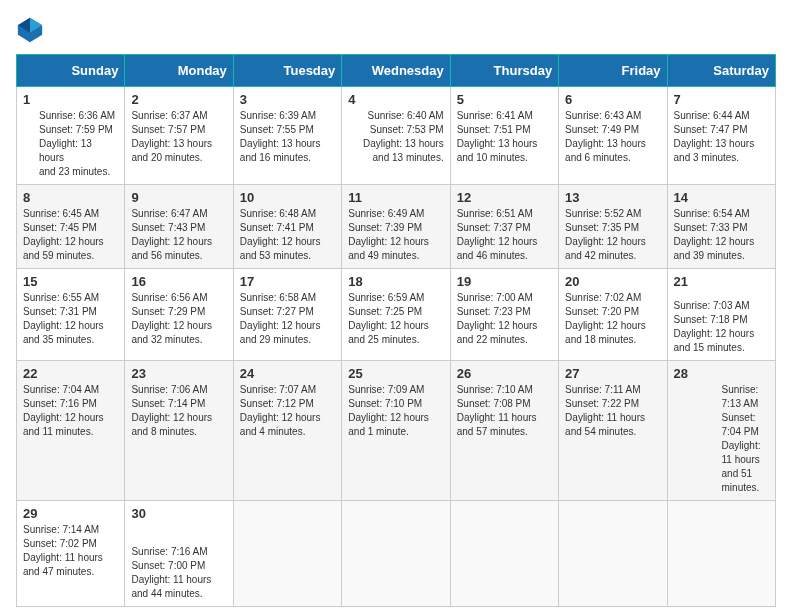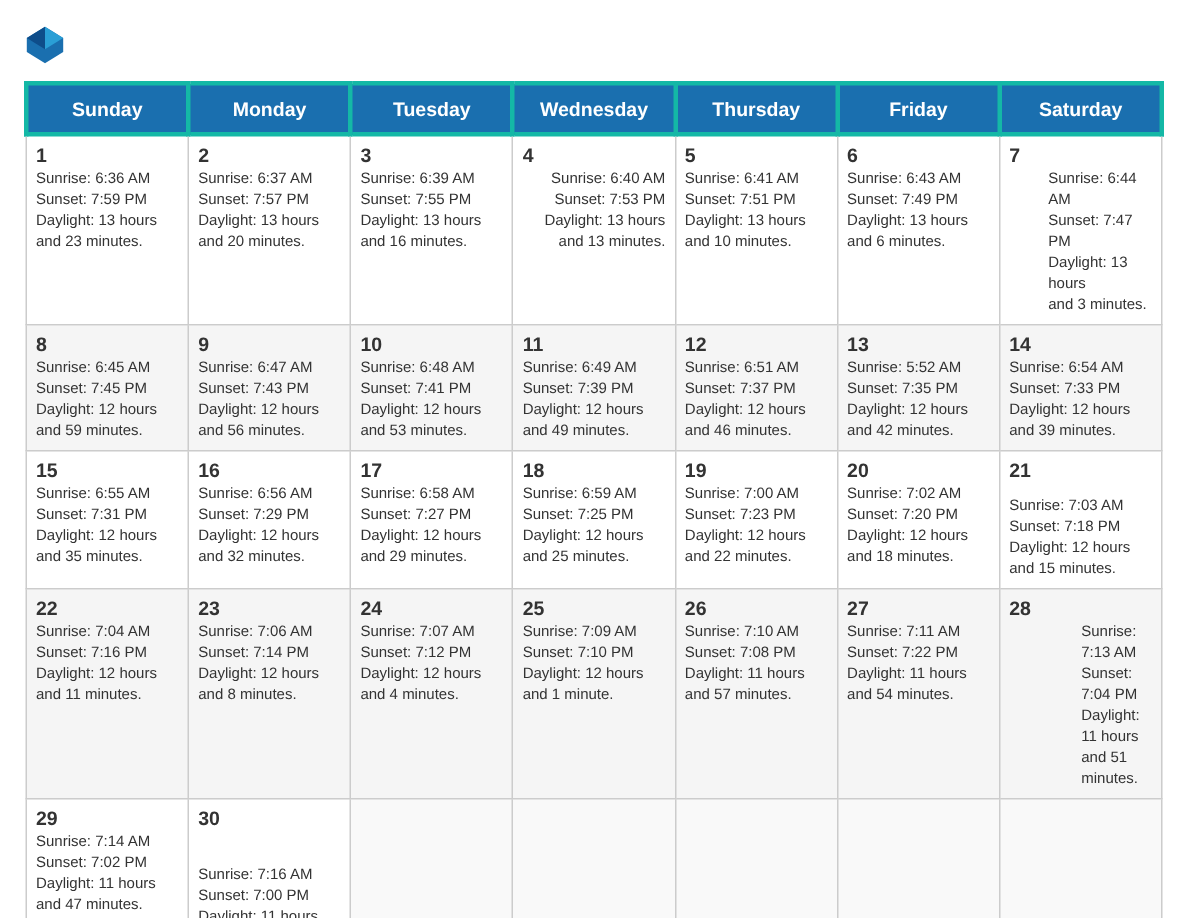--- a/index.html
+++ b/index.html
@@ -56,22 +56,22 @@
       width: 100%;
       border-collapse: collapse;
       table-layout: fixed;
     }
     thead tr th {
       background-color: #1a6faf;
       color: #fff;
       font-size: 13px;
       font-weight: bold;
       padding: 8px 6px;
-      text-align: center;
-      border: 3px solid #14b8a6;
+      text-align: right;
+      border: 1px solid #14b8a6;
     }
     tbody tr td {
       vertical-align: top;
       padding: 5px 6px;
       font-size: 10.5px;
       color: #333;
       border: 1px solid #ccc;
       background: #fff;
       height: 80px;
     }
@@ -123,21 +123,21 @@
         <th>Wednesday</th>
         <th>Thursday</th>
         <th>Friday</th>
         <th>Saturday</th>
       </tr>
   </thead>
   <tbody id="calendar-body">
   <tr>
         <td>
           <span class="day-num">1</span>
-          <div class="cell-text" style="white-space: pre-line;">Sunrise: 6:36 AM
+          <div class="cell-text" style="white-space: pre-line; margin-left: 16px;">Sunrise: 6:36 AM
 Sunset: 7:59 PM
 Daylight: 13 hours
 and 23 minutes.</div>
         </td>
         <td>
           <span class="day-num">2</span>
           <div class="cell-text" style="white-space: pre-line;">Sunrise: 6:37 AM
 Sunset: 7:57 PM
 Daylight: 13 hours
 and 20 minutes.</div>
@@ -165,21 +165,21 @@
         </td>
         <td>
           <span class="day-num">6</span>
           <div class="cell-text" style="white-space: pre-line;">Sunrise: 6:43 AM
 Sunset: 7:49 PM
 Daylight: 13 hours
 and 6 minutes.</div>
         </td>
         <td>
           <span class="day-num">7</span>
-          <div class="cell-text" style="white-space: pre-line; margin-left: 26px;">Sunrise: 6:44 AM
+          <div class="cell-text" style="white-space: pre-line;">Sunrise: 6:44 AM
 Sunset: 7:47 PM
 Daylight: 13 hours
 and 3 minutes.</div>
         </td>
       </tr>
       <tr>
         <td>
           <span class="day-num">8</span>
           <div class="cell-text" style="white-space: pre-line;">Sunrise: 6:45 AM
 Sunset: 7:45 PM

